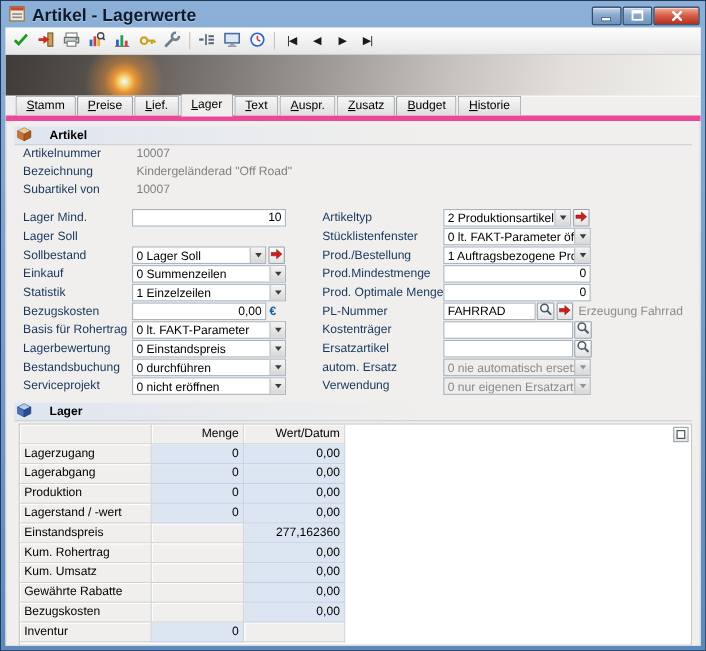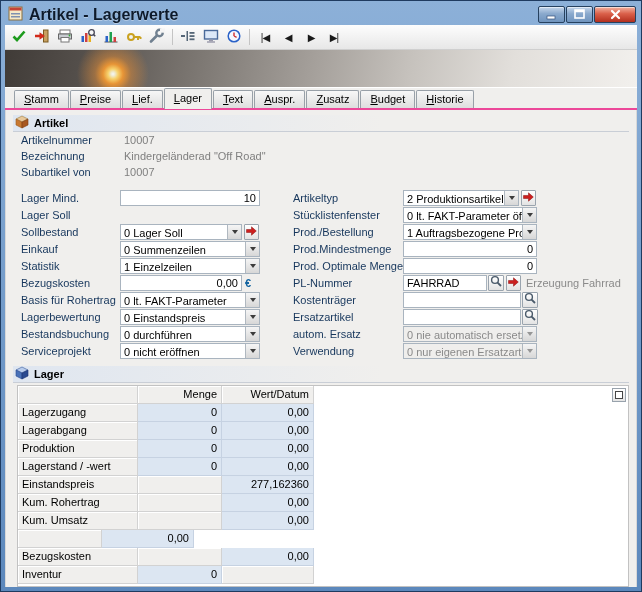--- a/index.html
+++ b/index.html
@@ -27,30 +27,30 @@
     display:flex; align-items:center; justify-content:center; padding:0; cursor:pointer; }
   .tsep { width:1px; height:16px; background:#c4c4c4; margin:0 3px; }
   .navtxt { font-size:10px; color:#1a1a1a; letter-spacing:-1px; }
   
   .banner { height:38px; flex:0 0 38px;
     background:
       radial-gradient(circle at 108px 24px, rgba(255,255,255,.95) 0px, rgba(255,250,220,.9) 2px, rgba(255,216,110,.95) 5px, rgba(255,158,48,.85) 10px, rgba(225,140,55,.5) 18px, rgba(150,110,70,0) 36px),
       linear-gradient(100deg,#403b37 0%,#57524e 14%,#7b7671 30%,#a39e99 48%,#c6c2bd 64%,#e2dfdb 80%,#f2f0ed 100%);
     border-bottom:1px solid #ffffff; }
   
-  .tabs { display:flex; align-items:flex-end; height:22px; padding:0 0 0 9px; background:#f0efed; border-bottom:2px solid #ec4899; }
+  .tabs { display:flex; align-items:flex-end; height:22px; padding:0 0 0 9px; background:#f0efed; border-bottom:5px solid #ec4899; }
   .tab { height:18px; padding:2px 9px 0 9px; margin-right:1px; cursor:pointer;
     border:1px solid #98a0a8; border-bottom:none; border-radius:2px 2px 0 0;
     background:linear-gradient(#f7f7f7,#dedede); white-space:nowrap; }
   .tab::first-letter { text-decoration:underline; }
   .tab.active { background:#f0efed; height:21px; padding-top:3px; margin-bottom:-1px; z-index:2; position:relative; }
   
   .panel { flex:1; background:#f0efed; display:flex; flex-direction:column; overflow:hidden;
     border-left:1px solid #d8d8d8; border-right:1px solid #d8d8d8; }
-  .ghead { display:flex; align-items:center; gap:5px; height:17px; margin:5px 7px 0 7px; padding-left:2px;
+  .ghead { display:flex; align-items:center; gap:16px; height:17px; margin:5px 7px 0 7px; padding-left:2px;
     background:linear-gradient(to right,#dfe6f0,rgba(240,239,237,0) 60%);
     border-bottom:1px solid #c9ced6; font-weight:bold; }
   .srow { display:flex; align-items:center; height:16px; padding-left:15px; }
   .srow .lbl { width:103px; color:#16365c; }
   .srow .val { color:#7f7f7f; }
   
   .form { display:flex; padding:9px 0 0 15px; }
   .fcol { display:flex; flex-direction:column; }
   .fcol.left { width:258px; }
   .fcol.right { margin-left:14px; flex:1; }
@@ -460,20 +460,21 @@
             <div class="tc c-wert blue">0,00</div>
             <div class="tc c-fill"></div>
           </div>
         <div class="trow">
             <div class="tc c-lbl gcell">Kum. Umsatz</div>
             <div class="tc c-menge gcell"></div>
             <div class="tc c-wert blue">0,00</div>
             <div class="tc c-fill"></div>
           </div>
         <div class="trow">
+            <div class="tc c-lbl gcell">Gewährte Rabatte</div>
             <div class="tc c-menge gcell"></div>
             <div class="tc c-wert blue">0,00</div>
             <div class="tc c-fill"></div>
           </div>
         <div class="trow">
             <div class="tc c-lbl gcell">Bezugskosten</div>
             <div class="tc c-menge gcell"></div>
             <div class="tc c-wert blue">0,00</div>
             <div class="tc c-fill"></div>
           </div>

